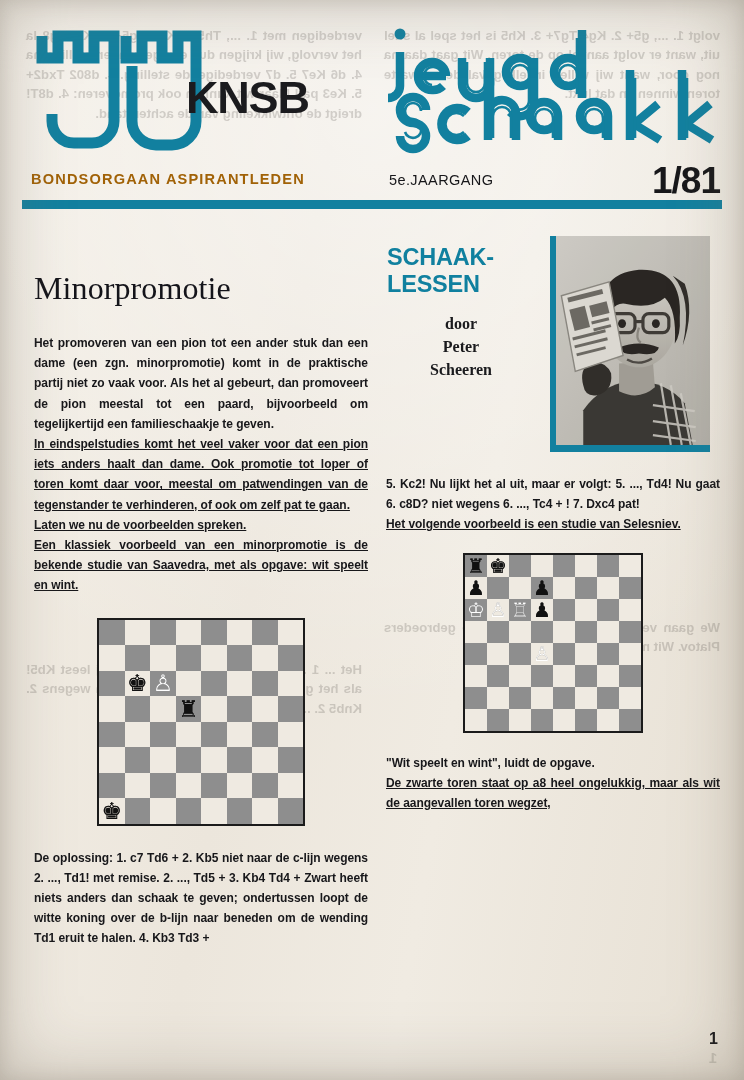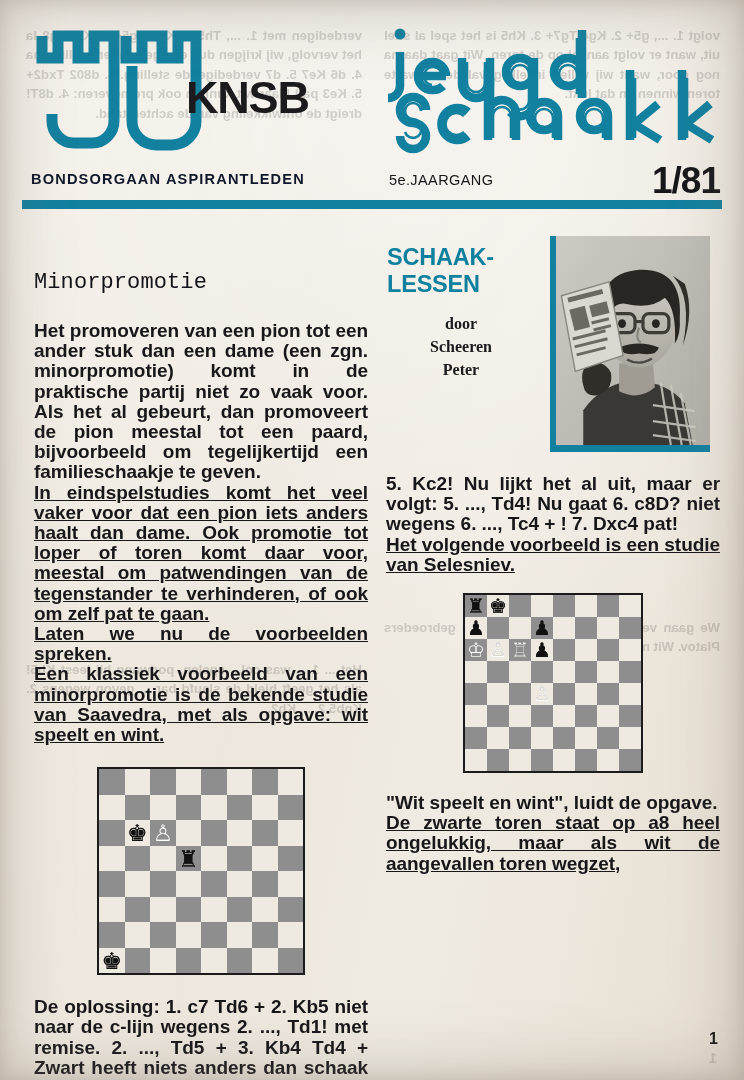--- a/index.html
+++ b/index.html
@@ -73,21 +73,21 @@
     letter-spacing: -1.2px;
     color: #1b1b1e;
     font-family: "Liberation Sans", sans-serif;
   }
   #bondsorgaan {
     position: absolute;
     left: 31px; top: 171px;
     font-size: 14.6px;
     font-weight: 700;
     letter-spacing: 1.15px;
-    color: #0f172a;
+    color: #a16207;
   }
   #jeugdschaak-logo {
     position: absolute;
     left: 386px; top: 20px;
     width: 334px; height: 150px;
   }
   #jaargang {
     position: absolute;
     left: 389px; top: 172px;
     font-size: 14.5px;
@@ -111,29 +111,29 @@
     background: #12809f;
   }
 
   
   .col { position: absolute; z-index: 12; }
   #col-left  { left: 34px;  top: 228px; width: 334px; }
   #col-right { left: 386px; top: 228px; width: 334px; }
 
   h1#article-title {
     margin: 42px 0 26px 0;
-    font-family: Liberation Mono, monospace;
+    font-family: Liberation Serif, serif;
     font-weight: 400;
-    font-size: 22px;
+    font-size: 32px;
     letter-spacing: .1px;
     color: #14141a;
   }
   p.body {
     margin: 0;
-    font-size: 19px;
+    font-size: 12px;
     line-height: 20.2px;
     font-weight: 700;
     text-align: justify;
     color: #17171a;
     letter-spacing: -.05px;
   }
   p.body + p.body { margin-top: 0px; text-decoration: underline; }
   p.body.gap { margin-top: 19px; }
   b.mv { font-weight: 700; }
 
@@ -406,22 +406,22 @@
   </div>
 
   <div class="col" id="col-right">
 
     <div id="lessen-head">
       <div id="lessen-title">SCHAAK-
 LESSEN</div>
 
       <div id="byline">
         <span class="door">door</span>
+        <span class="door">Peter</span>
         <span class="door">Scheeren</span>
-        <span class="door">Peter</span>
       </div>
 
       <div id="photo-frame">
         <div id="photo">
           <svg viewBox="0 0 160 210" width="100%" height="100%" preserveAspectRatio="xMidYMid slice">
             <defs>
               <linearGradient id="bgph" x1="0" y1="0" x2="1" y2="1">
                 <stop offset="0%" stop-color="#d8d5cf"></stop>
                 <stop offset="55%" stop-color="#c7c4bd"></stop>
                 <stop offset="100%" stop-color="#b9b6af"></stop>

